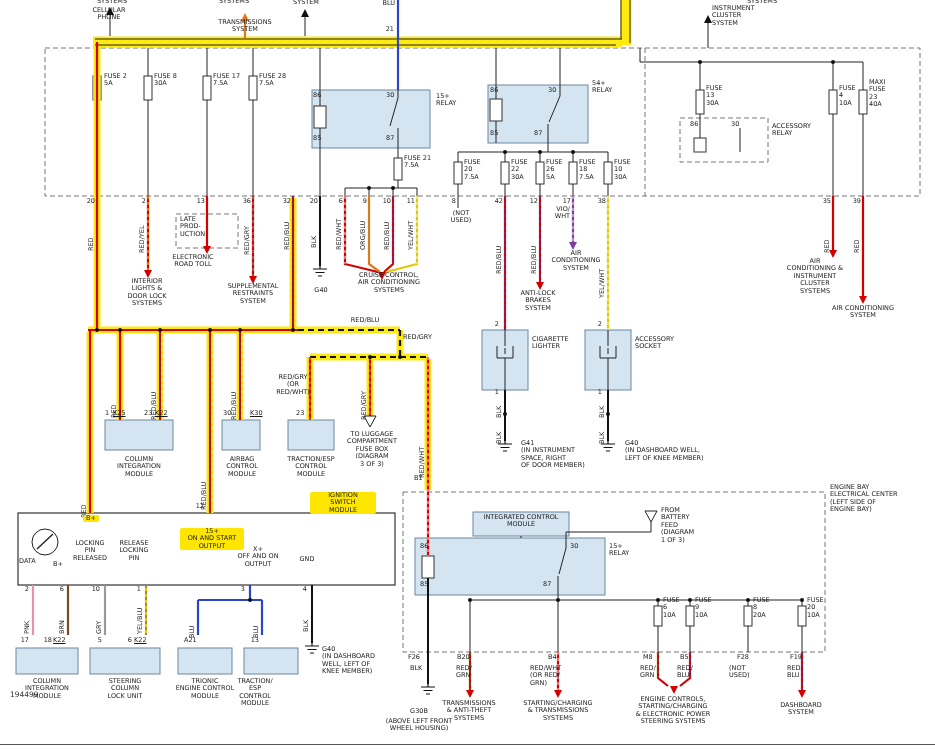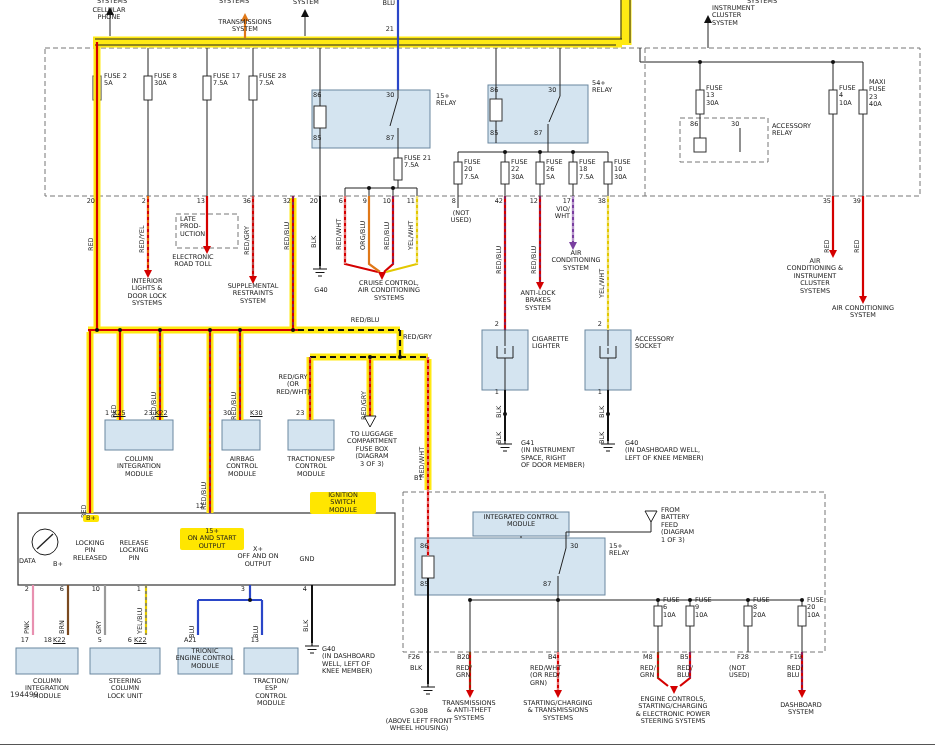--- a/index.html
+++ b/index.html
@@ -311,21 +311,21 @@
 DOOR LOCK
 SYSTEMS</div>
 <div class="L l" style="left:180px;top:216px;width:30px">LATE
 PROD-
 UCTION</div>
 <div class="L" style="left:167px;top:254px;width:52px">ELECTRONIC
 ROAD TOLL</div>
 <div class="L" style="left:218px;top:283px;width:70px">SUPPLEMENTAL
 RESTRAINTS
 SYSTEM</div>
-<div class="L" style="left:348px;top:280px;width:82px">CRUISE CONTROL,
+<div class="L" style="left:348px;top:272px;width:82px">CRUISE CONTROL,
 AIR CONDITIONING
 SYSTEMS</div>
 <div class="L" style="left:548px;top:250px;width:56px">AIR
 CONDITIONING
 SYSTEM</div>
 <div class="L" style="left:507px;top:290px;width:62px">ANTI-LOCK
 BRAKES
 SYSTEM</div>
 <div class="L" style="left:779px;top:258px;width:72px">AIR
 CONDITIONING &amp;
@@ -439,28 +439,32 @@
 (IN DASHBOARD
 WELL, LEFT OF
 KNEE MEMBER)</div>
 
 <div class="L" style="left:12px;top:678px;width:70px">COLUMN
 INTEGRATION
 MODULE</div>
 <div class="L" style="left:88px;top:678px;width:74px">STEERING
 COLUMN
 LOCK UNIT</div>
-<div class="L" style="left:170px;top:648px;width:70px">TRIONIC
+<div class="L" style="left:170px;top:678px;width:70px">TRIONIC
 ENGINE CONTROL
 MODULE</div>
-<div class="L" style="left:242px;top:678px;width:58px">TRACTION/
+<div class="L" style="left:226px;top:678px;width:58px">TRACTION/
 ESP
 CONTROL
 MODULE</div>
 
+<div class="L l" style="left:830px;top:484px;width:100px">ENGINE BAY
+ELECTRICAL CENTER
+(LEFT SIDE OF
+ENGINE BAY)</div>
 <div class="L" style="left:473px;top:514px;width:96px">INTEGRATED CONTROL
 MODULE</div>
 <div class="L l" style="left:661px;top:507px;width:46px">FROM
 BATTERY
 FEED
 (DIAGRAM
 1 OF 3)</div>
 <div class="L l" style="left:420px;top:543px;width:12px">86</div>
 <div class="L l" style="left:570px;top:543px;width:12px">30</div>
 <div class="L l" style="left:420px;top:581px;width:12px">85</div>

